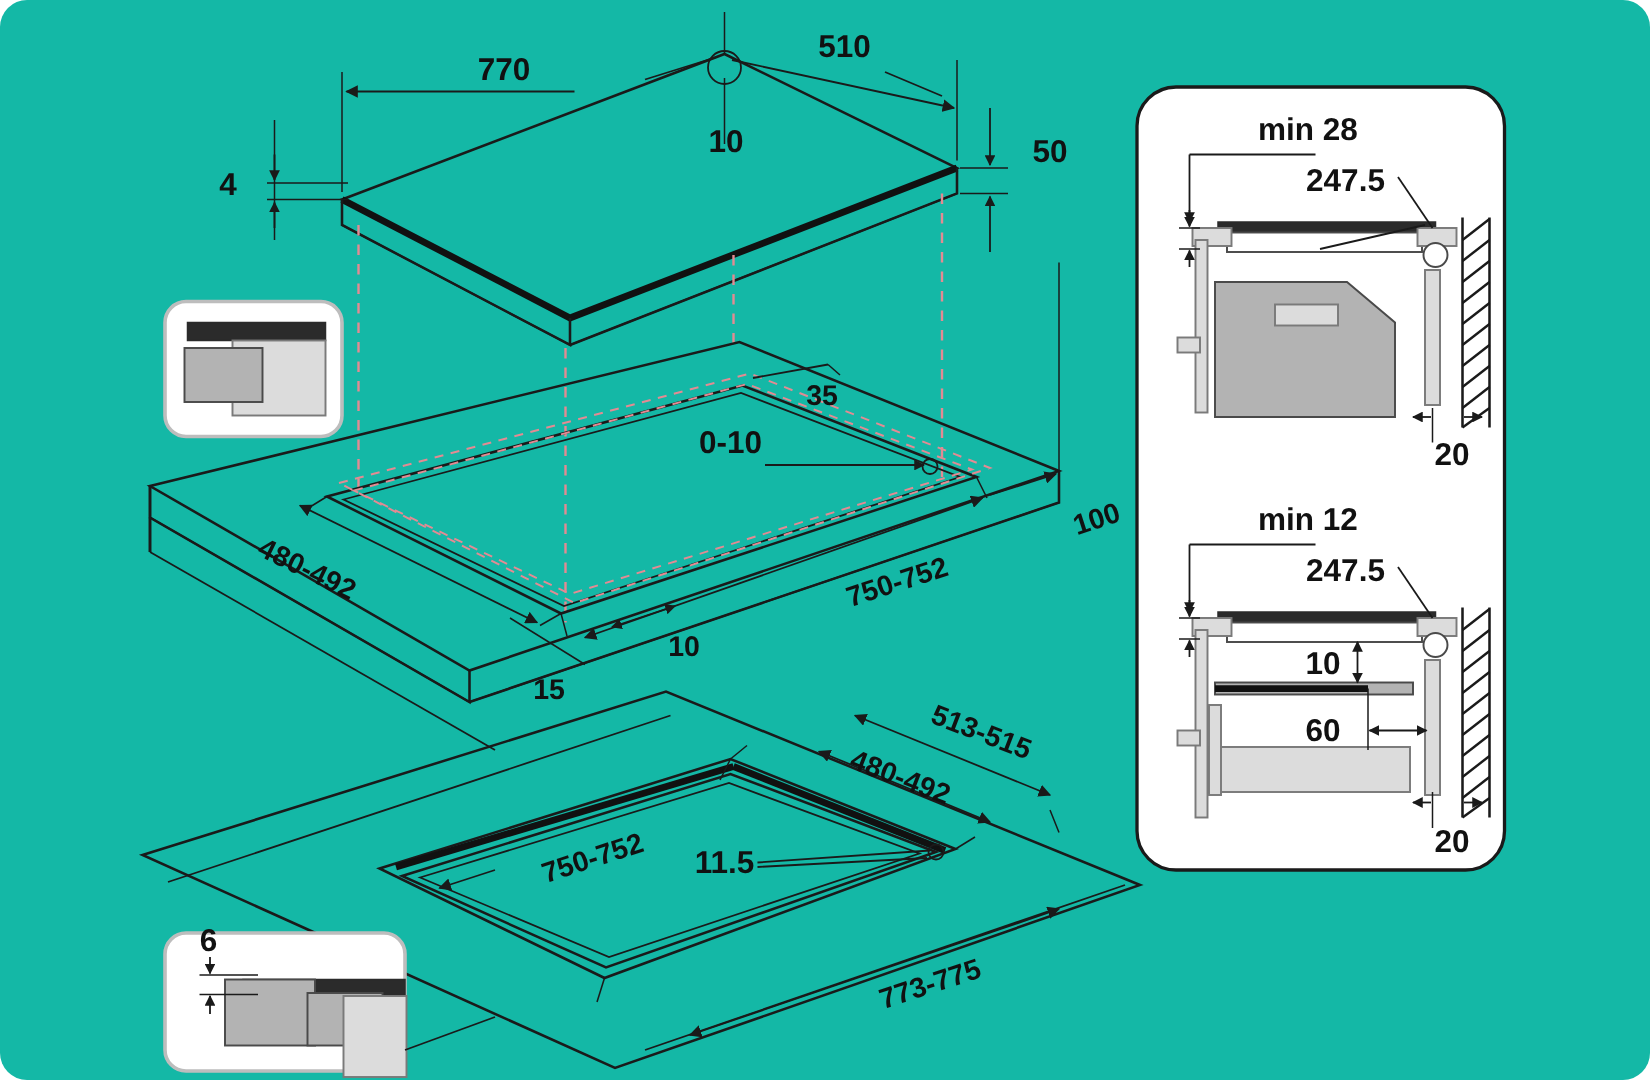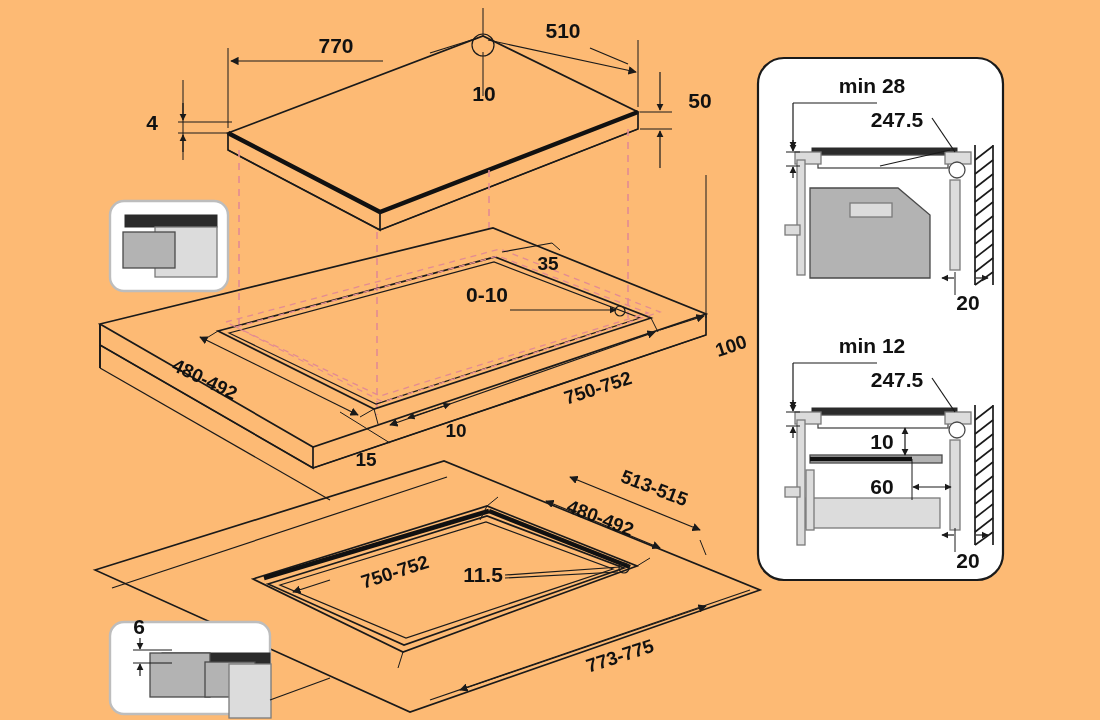--- a/index.html
+++ b/index.html
@@ -7,22 +7,23 @@
     padding: 0;
     background: #ffffff;
   }
   body {
     font-family: "Liberation Sans", sans-serif;
   }
   #stage {
     position: relative;
     width: 1100px;
     height: 720px;
-    background: #fdba74;
+    background: #14b8a6;
     overflow: hidden;
+    border-radius: 18px;
   }
   svg#drawing {
     position: absolute;
     left: 0;
     top: 0;
     width: 1100px;
     height: 720px;
   }
   .dimtext {
     font-family: "Liberation Sans", sans-serif;

